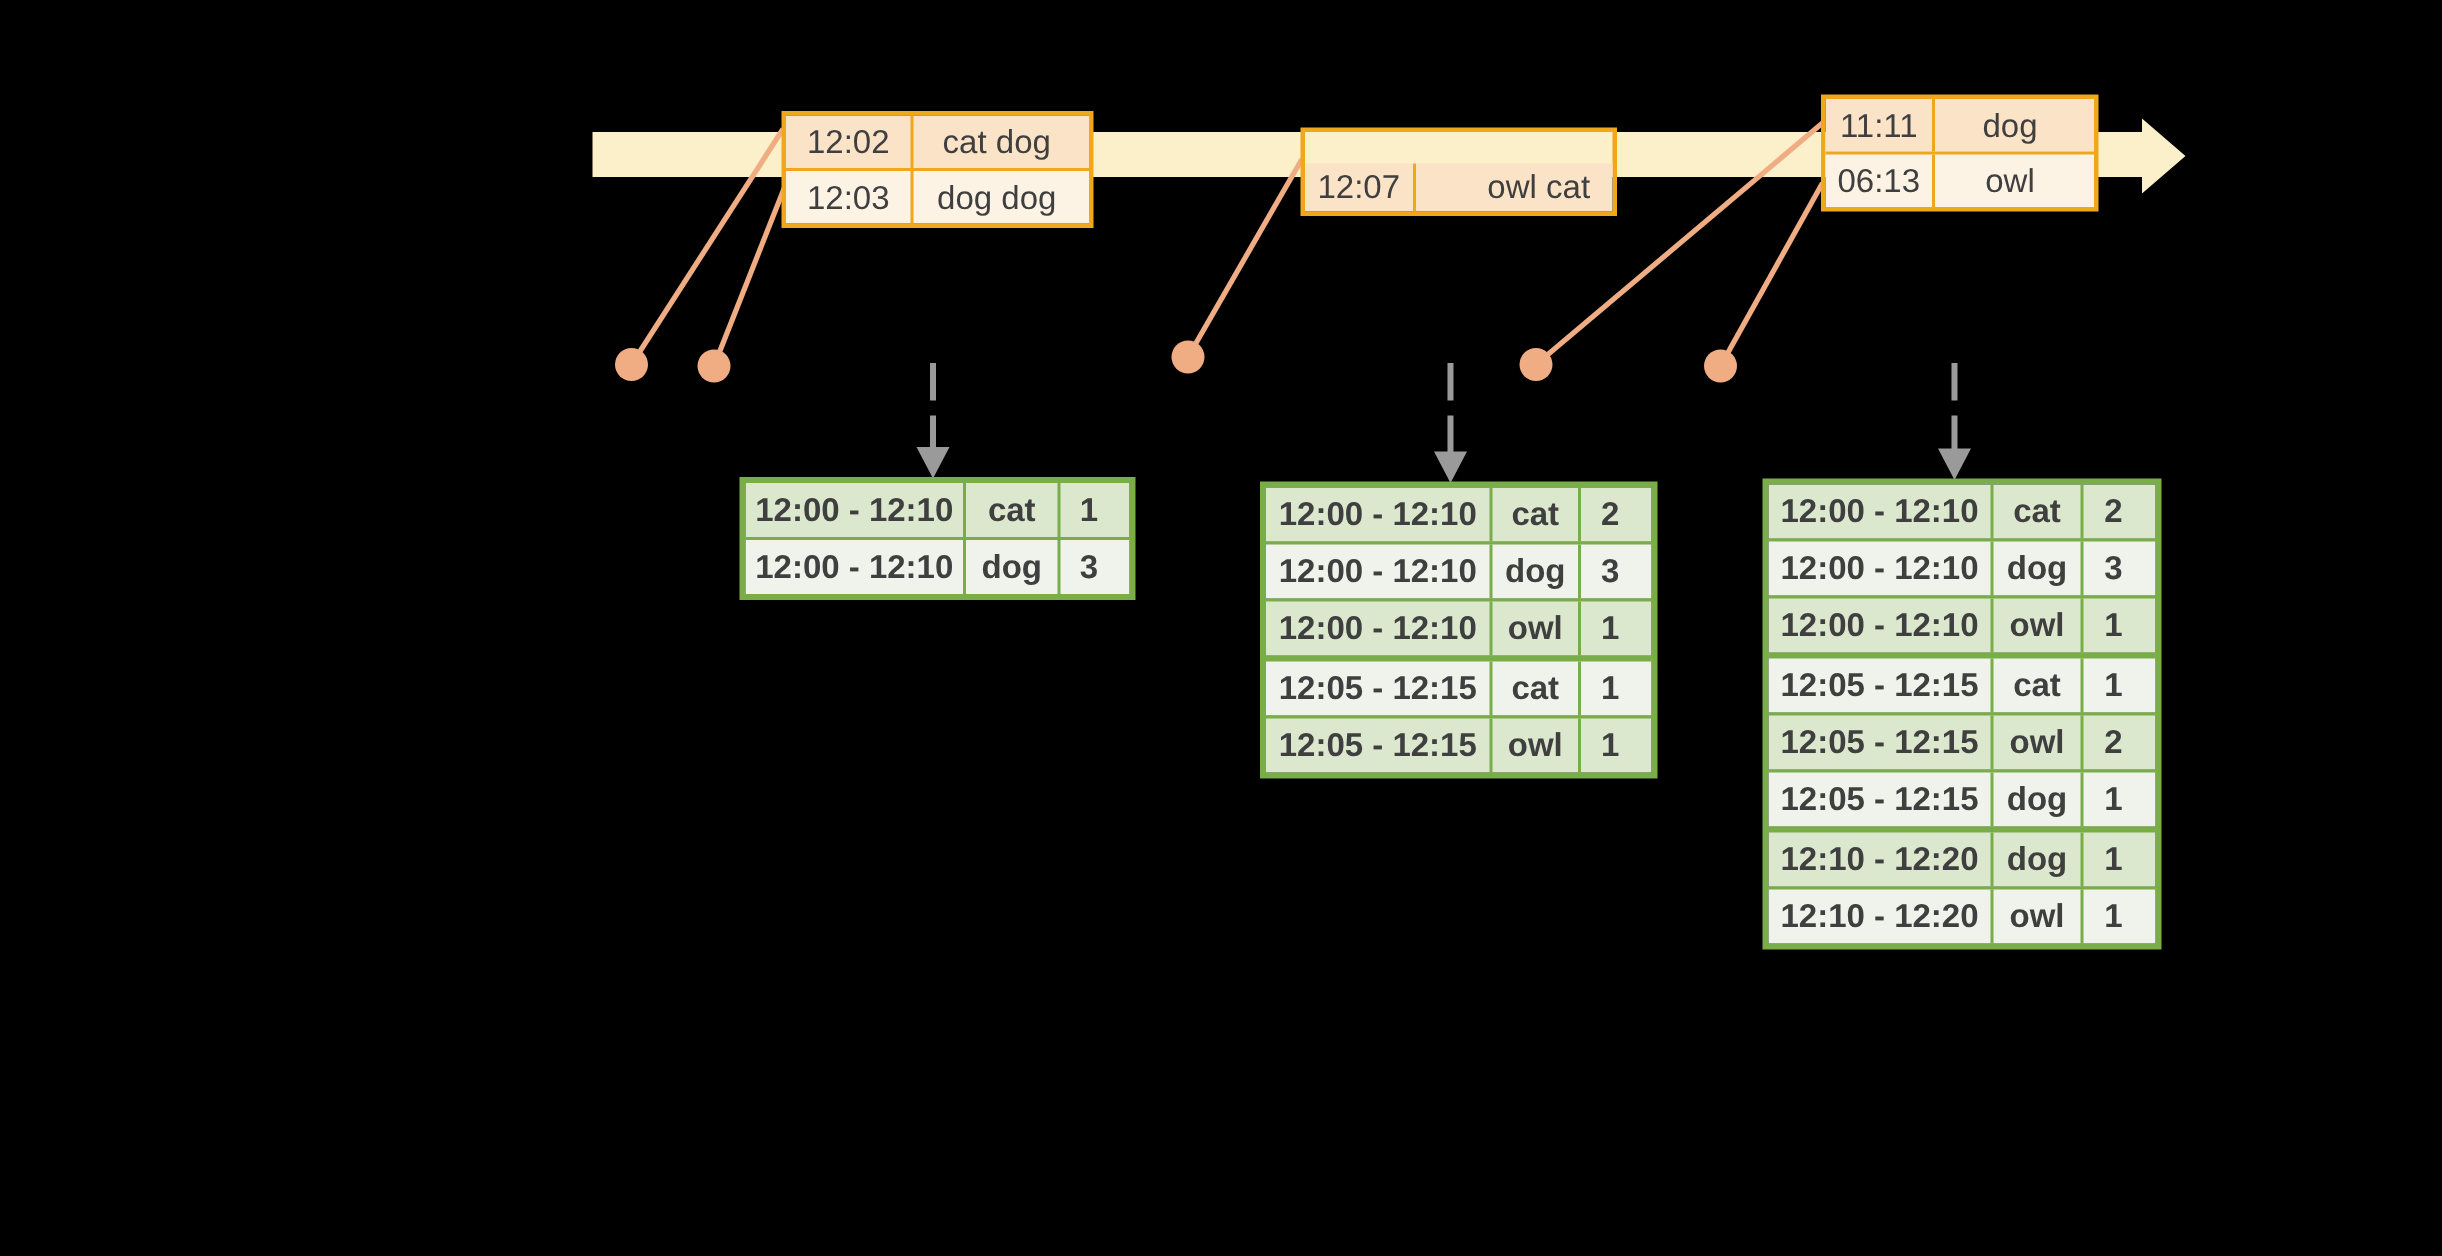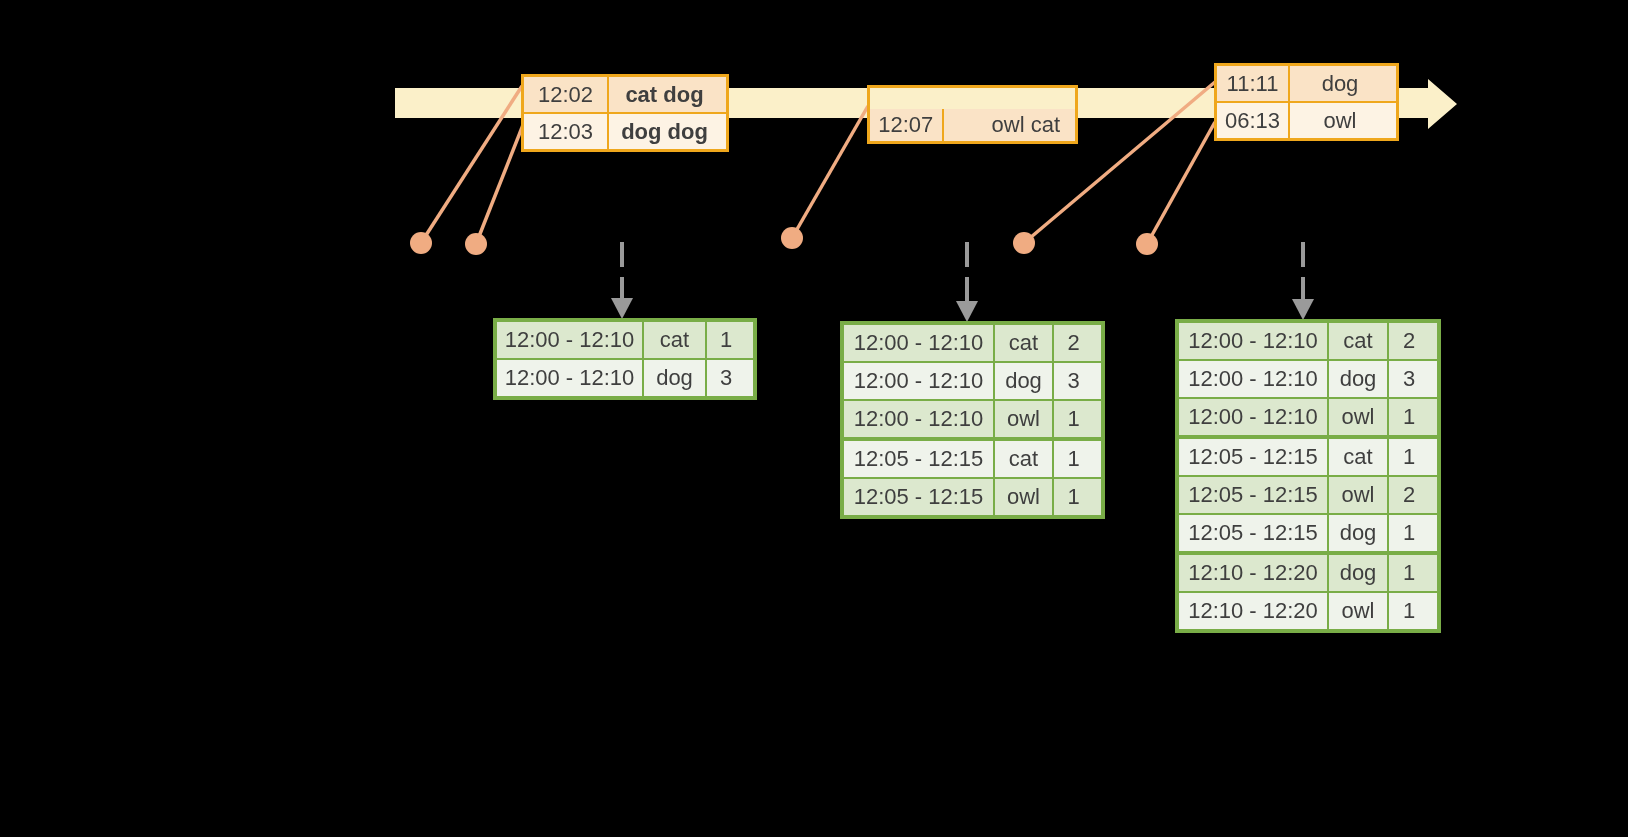--- a/index.html
+++ b/index.html
@@ -33,27 +33,27 @@
   .etable{position:absolute;border:3px solid var(--event-border);}
   .etable .trow{height:35px;}
   .ot2 .trow{height:32px;margin-top:21px;}
   .etable .trow + .trow{border-top:2px solid var(--event-border);text-align:right;}
   .etable .cell + .cell{border-left:2px solid var(--event-border);}
   .etable .fill-a{background:var(--event-row-a);}
   .etable .fill-b{background:var(--event-row-b);}
   .ot1{left:521px;top:64px;width:202px;margin-top:10px;}
   .ot2{left:867px;top:85px;width:205px;}
   .ot3{left:1214px;top:63px;width:179px;}
-  .ot1 .col-time{width:83px;}  .ot1 .col-words{width:111px;font-weight:bold;}
+  .ot1 .col-time{width:83px;}  .ot1 .col-words{width:111px;}
   .ot2 .col-time{width:83px;}  .ot2 .col-words{width:114px;padding-left:33px;}
   .ot3 .col-time{width:71px;}  .ot3 .col-words{width:100px;}
 
   
   .gtable{position:absolute;border:4px solid var(--result-border);}
-  .gtable .trow{height:36px;}
+  .gtable .trow{height:36px;font-weight:bold;}
   .gtable .trow + .trow{border-top:2px solid var(--result-border);}
   .gtable .trow.group-start{border-top-width:4px;}
   .gtable .cell + .cell{border-left:2px solid var(--result-border);}
   .gtable .fill-a{background:var(--result-row-a);}
   .gtable .fill-b{background:var(--result-row-b);}
   .gt1{left:493px;top:318px;width:256px;}
   .gt2{left:840px;top:321px;width:257px;}
   .gt3{left:1175px;top:319px;width:258px;}
   .gt1 .col-window{width:145px;} .gt1 .col-word{width:61px;} .gt1 .col-count{width:38px;}
   .gt2 .col-window{width:149px;} .gt2 .col-word{width:57px;} .gt2 .col-count{width:39px;}

